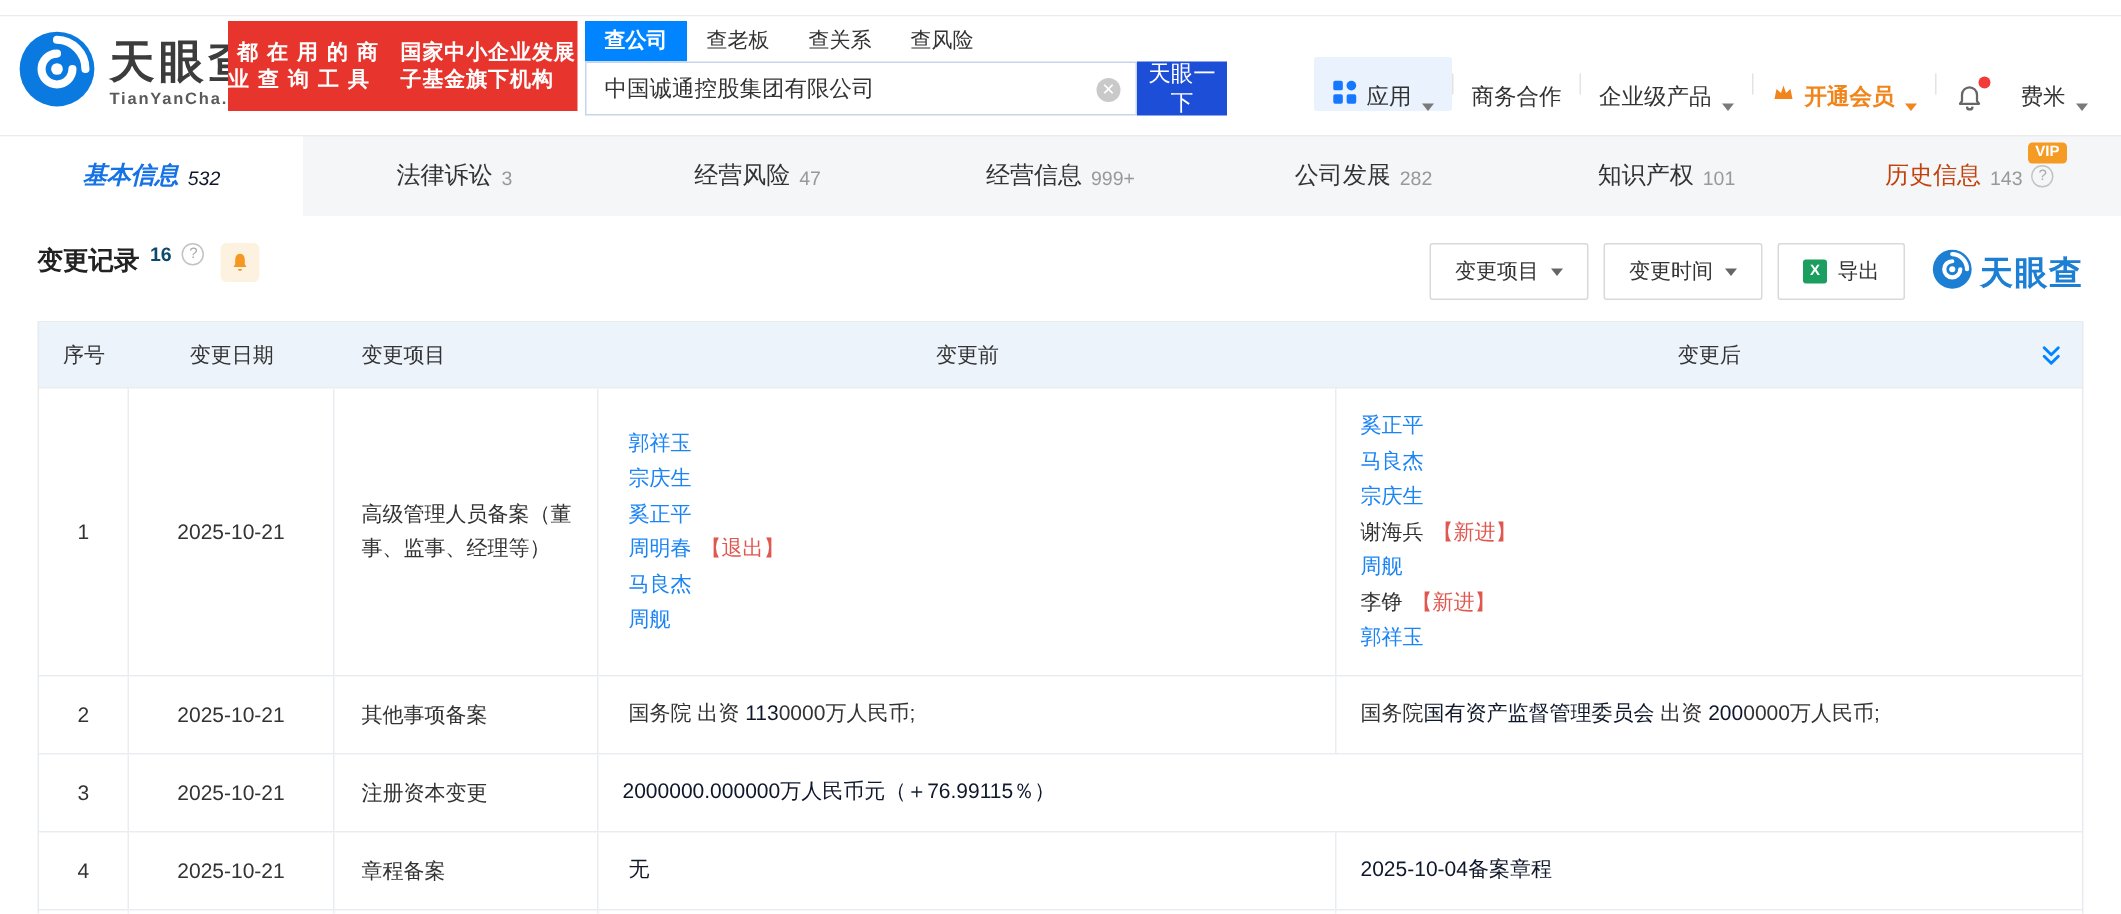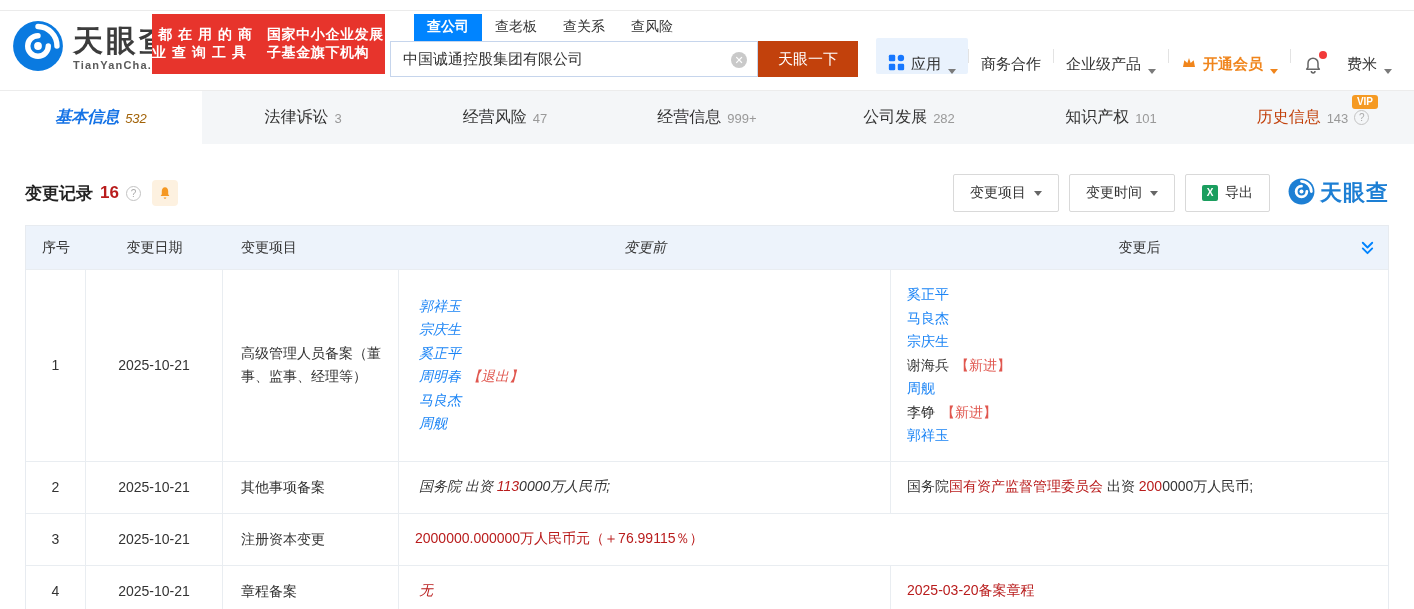--- a/index.html
+++ b/index.html
@@ -11,91 +11,91 @@
   .hdr{position:relative;height:79px;background:#fff;}
   .logo{position:absolute;left:12px;top:9px;display:flex;align-items:center;gap:9px;}
   .logo-txt .t1{font-size:30px;font-weight:bold;color:#3c3c3c;letter-spacing:3px;line-height:32px;}
   .logo-txt .t2{font-size:11px;font-weight:bold;color:#5a5a5a;letter-spacing:1.2px;margin-top:2px;}
   .promo{position:absolute;left:152px;top:3px;width:233px;height:60px;background:#e7342c;color:#fff;
          display:flex;justify-content:center;align-items:center;gap:4px;}
   .promo .l1{font-size:14px;font-weight:bold;letter-spacing:6px;text-indent:6px;}
   .promo .l2{font-size:14px;font-weight:bold;letter-spacing:0.6px;}
 
   .searchwrap{position:absolute;left:390px;top:3px;}
-  .stabs{display:flex;margin-left:24px;}
+  .stabs{display:flex;}
   .stab{padding:4px 13px 5px;font-size:14px;color:#333;cursor:pointer;}
   .stab.active{background:#0084ff;color:#fff;font-weight:bold;}
   .sbox{display:flex;}
   .sinput-wrap{position:relative;width:368px;height:36px;border:1px solid #c6d5ec;box-sizing:border-box;background:#fff;}
   .sinput{border:0;outline:0;width:330px;height:100%;padding:0 0 0 12px;font-size:15px;color:#333;font-family:inherit;background:transparent;}
   .clear{position:absolute;right:10px;top:10px;width:16px;height:16px;border-radius:50%;background:#c9c9c9;color:#fff;
          font-size:11px;line-height:16px;text-align:center;cursor:pointer;}
-  .sbtn{width:100px;height:36px;background:#c2410c;color:#fff;font-size:15px;border:0;display:flex;align-items:center;justify-content:center;cursor:pointer;}
+  .sbtn{width:60px;height:36px;background:#1d4ed8;color:#fff;font-size:15px;border:0;display:flex;align-items:center;justify-content:center;cursor:pointer;}
 
   .hnav{position:absolute;right:10px;top:27px;height:36px;display:flex;align-items:center;font-size:15px;color:#333;}
   .hitem{display:flex;align-items:flex-end;gap:6px;padding:0 12px;height:36px;cursor:pointer;white-space:nowrap;}
   .hitem.apps{background:#e9f2fd;border-radius:2px;}
   .hdivider{width:1px;height:14px;background:#e3e3e3;}
   .caret{width:0;height:0;border-left:4px solid transparent;border-right:4px solid transparent;border-top:5px solid #7a7a7a;margin-left:1px;}
   .member{color:#f0851c;font-weight:bold;}
   .member .caret{border-top-color:#f0851c;}
   .bellwrap{position:relative;display:flex;align-items:center;}
   .reddot{position:absolute;top:-3px;right:-4px;width:8px;height:8px;border-radius:50%;background:#f23a3a;}
 
   
   .tabbar{display:flex;height:53px;background:#f4f6f8;border-top:1px solid #ececec;}
   .tab{flex:1;display:flex;align-items:center;justify-content:center;gap:6px;font-size:16px;color:#333;position:relative;cursor:pointer;}
   .tab .cnt{font-size:13px;color:#999;margin-top:1px;}
   .tab.active{background:#fff;font-style:italic;}
   .tab.active .lbl{color:#1472e6;font-weight:bold;}
-  .tab.active .cnt{color:#a16207;}
+  .tab.active .cnt{color:#0f172a;}
   .tab.vip .lbl{color:#c2410c;}
   .vip-badge{position:absolute;top:4px;right:36px;background:#f59a23;color:#fff;font-size:10px;font-weight:bold;
              padding:1px 5px;border-radius:3px;line-height:12px;text-align:center;}
   .qicon{width:15px;height:15px;border:1px solid #c3c3c3;border-radius:50%;color:#aaa;font-size:10px;line-height:14px;
          text-align:center;flex:none;display:inline-block;box-sizing:border-box;}
 
   
-  .toolbar{display:flex;align-items:center;margin:29px 25px 0;height:40px;}
+  .toolbar{display:flex;margin:18px 25px 0;height:40px;}
   .sec-title{font-size:17px;font-weight:bold;color:#222;}
-  .sec-count{color:#b91c1c;font-weight:bold;font-size:17px;margin-left:7px;}
+  .sec-count{color:#0c4a6e;font-weight:bold;font-size:13px;margin-left:7px;}
   .toolbar .qicon{margin-left:7px;}
   .bellchip{width:26px;height:26px;background:#fdf1e0;border-radius:4px;margin-left:11px;display:flex;align-items:center;justify-content:center;cursor:pointer;}
   .spacer{flex:1;}
   .btn{height:38px;border:1px solid #d9d9d9;border-radius:2px;background:#fff;font-size:14px;color:#333;
        display:flex;align-items:center;justify-content:center;gap:7px;padding:0 16px;margin-left:10px;cursor:pointer;}
   .btn .caret{border-top-color:#666;}
   .excel-ic{width:16px;height:16px;background:#1b9e5f;border-radius:2px;color:#fff;font-size:10px;font-weight:bold;
             line-height:16px;text-align:center;}
   .wmark{display:flex;align-items:center;gap:5px;margin-left:18px;}
   .wmark-text{font-size:22px;font-weight:bold;color:#1d7fd4;letter-spacing:1px;}
 
   
   .table{margin:12px 25px 0;border:1px solid #e7ebf0;font-size:14px;}
   .thead{display:flex;background:#edf3fb;height:43px;align-items:center;color:#333;position:relative;}
   .c-no{width:60px;text-align:center;flex:none;}
   .c-date{width:137px;text-align:center;flex:none;}
   .c-item{width:176px;flex:none;box-sizing:border-box;padding-left:18px;}
-  .c-before{width:492px;flex:none;box-sizing:border-box;font-style:italic;}
+  .c-before{width:492px;flex:none;box-sizing:border-box;}
   .c-after{flex:1;box-sizing:border-box;}
   .thead .c-before,.thead .c-after{text-align:center;}
   .chev{position:absolute;right:12px;top:13px;cursor:pointer;display:flex;}
 
   .trow{display:flex;border-top:1px solid #e9edf1;align-items:stretch;}
   .trow .td{border-right:1px solid #e9edf1;display:flex;align-items:center;justify-content:center;box-sizing:border-box;}
   .trow .td:last-child{border-right:0;}
   .trow .td.c-item{justify-content:flex-start;padding:14px 16px 14px 18px;line-height:23px;}
   .trow .td.c-before,.trow .td.c-after{flex-direction:column;align-items:flex-start;justify-content:center;
         padding:13px 14px 13px 20px;line-height:23.5px;}
   .trow .td.c-after{padding-left:16px;}
   .line{min-height:23.5px;}
   .s-link{color:#1b84f5;cursor:pointer;}
   .s-plain{color:#333;}
   .s-tag{color:#e0574f;margin-left:6px;}
-  .s-diff{color:#b91c1c;}
+  .s-diff{color:#0f172a;}
   .trow.partial{height:4px;overflow:hidden;}
   .trow.partial .td{padding:0;}
 </style>
 </head>
 <body>
 
 <div class="page">
   <div class="topline"></div>
 
   <header class="hdr">
@@ -310,21 +310,21 @@
           </div>
         </div>
         <div class="trow">
           <div class="td c-no">4</div>
           <div class="td c-date">2025-10-21</div>
           <div class="td c-item">章程备案</div>
           <div class="td c-before">
             <div class="line"><span class="s-diff">无</span></div>
           </div>
           <div class="td c-after">
-            <div class="line"><span class="s-diff">2025-03-20备案章程</span></div>
+            <div class="line"><span class="s-diff">2025-10-04备案章程</span></div>
           </div>
         </div>
         <div class="trow partial">
           <div class="td c-no"></div>
           <div class="td c-date"></div>
           <div class="td c-item"></div>
           <div class="td c-before"></div>
           <div class="td c-after"></div>
         </div>
       </div>

